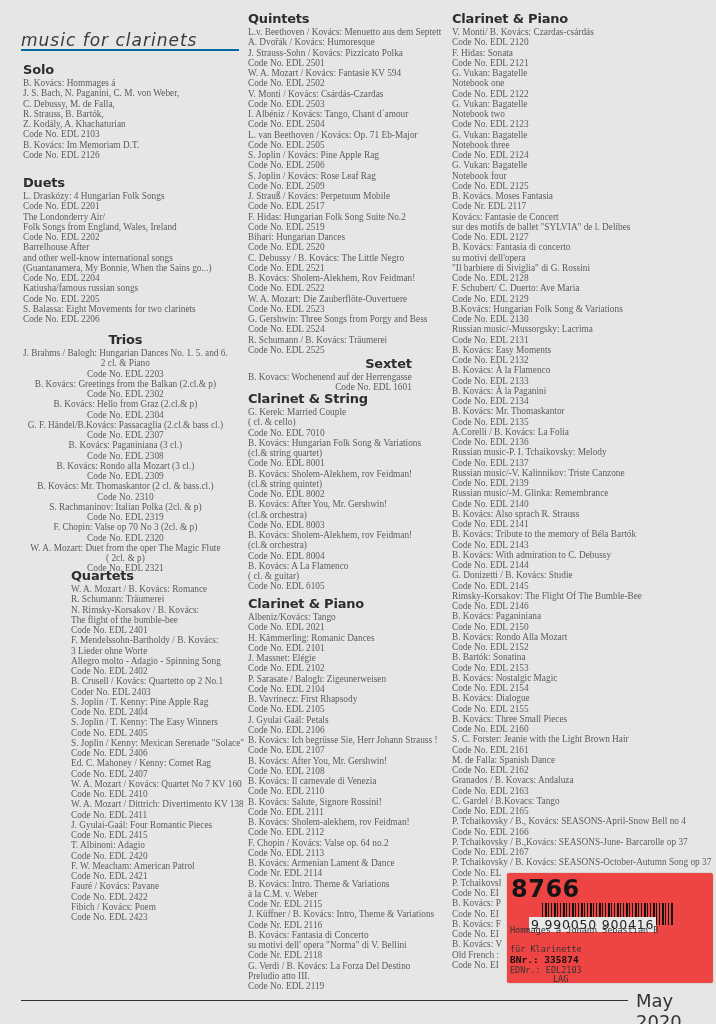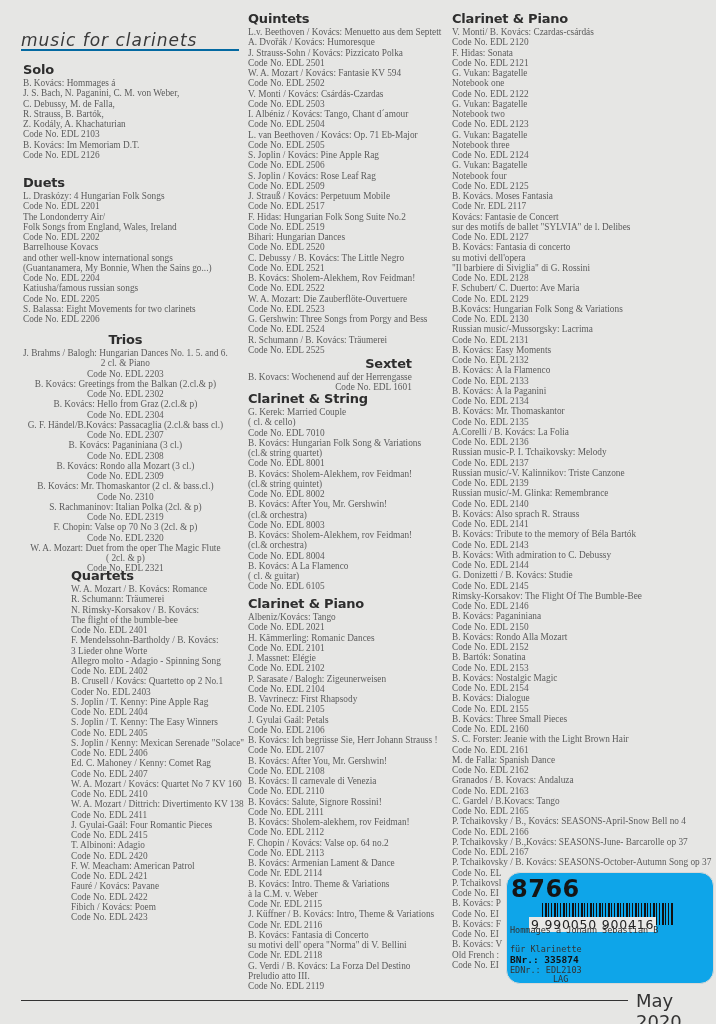--- a/index.html
+++ b/index.html
@@ -31,22 +31,22 @@
   .footer-rule {
     position:absolute; left:21px; top:1000px; width:607px; height:0;
     border-top:1px solid #333;
   }
   .footer-date {
     position:absolute; left:636px; top:990px;
     font-family:"DejaVu Sans", sans-serif; font-size:18px; color:#333;
   }
   .label {
     position:absolute; left:506px; top:872px; width:206px; height:110px;
-    background:#0ea5e9;
-    border:1px solid #d8d8d6; border-radius:14px;
+    background:#ef4444;
+    border:1px solid #d8d8d6; border-radius:3px;
     font-family:"DejaVu Sans Mono", monospace; color:#222;
   }
   .label-num { position:absolute; left:4px; top:2px; font-family:"DejaVu Sans", sans-serif; font-weight:bold; font-size:24px; letter-spacing:0.5px; color:#151515; }
   .barcode { position:absolute; left:35px; top:30px; width:132px; height:22px;
     background:repeating-linear-gradient(90deg,#111 0 1px,transparent 1px 3px,#111 3px 5px,transparent 5px 6px,#111 6px 7px,transparent 7px 9px);
   }
   .barcode-digits { position:absolute; left:22px; top:44px; font-family:"DejaVu Sans", sans-serif; font-size:12.5px; letter-spacing:0.8px; color:#222; background:#e9e9e7; padding:0 2px; }
   .label-line { position:absolute; left:3px; font-size:8.5px; white-space:nowrap; color:#333; }
   .label-line.bold { font-weight:bold; font-size:9.5px; color:#111; }
 </style>
@@ -70,21 +70,21 @@
       </div>
   </div>
   <div class="section" style="top:175px;">
     <h2>Duets</h2>
     <div class="lines">
         <div class="line">L. Draskózy: 4 Hungarian Folk Songs</div>
         <div class="line">Code No. EDL 2201</div>
         <div class="line">The Londonderry Air/</div>
         <div class="line"> Folk Songs from England, Wales, Ireland</div>
         <div class="line">Code No. EDL 2202</div>
-        <div class="line">Barrelhouse Kovacs</div>
+        <div class="line">Barrelhouse After</div>
         <div class="line"> and other well-know  international songs</div>
         <div class="line">(Guantanamera, My Bonnie, When the Sains go...)</div>
         <div class="line">Code No. EDL 2204</div>
         <div class="line">Katiusha/famous russian songs</div>
         <div class="line">Code No. EDL 2205</div>
         <div class="line">S. Balassa: Eight Movements for two clarinets</div>
         <div class="line">Code No. EDL 2206</div>
       </div>
   </div>
   <div class="section" style="top:332px;text-align:center;">

